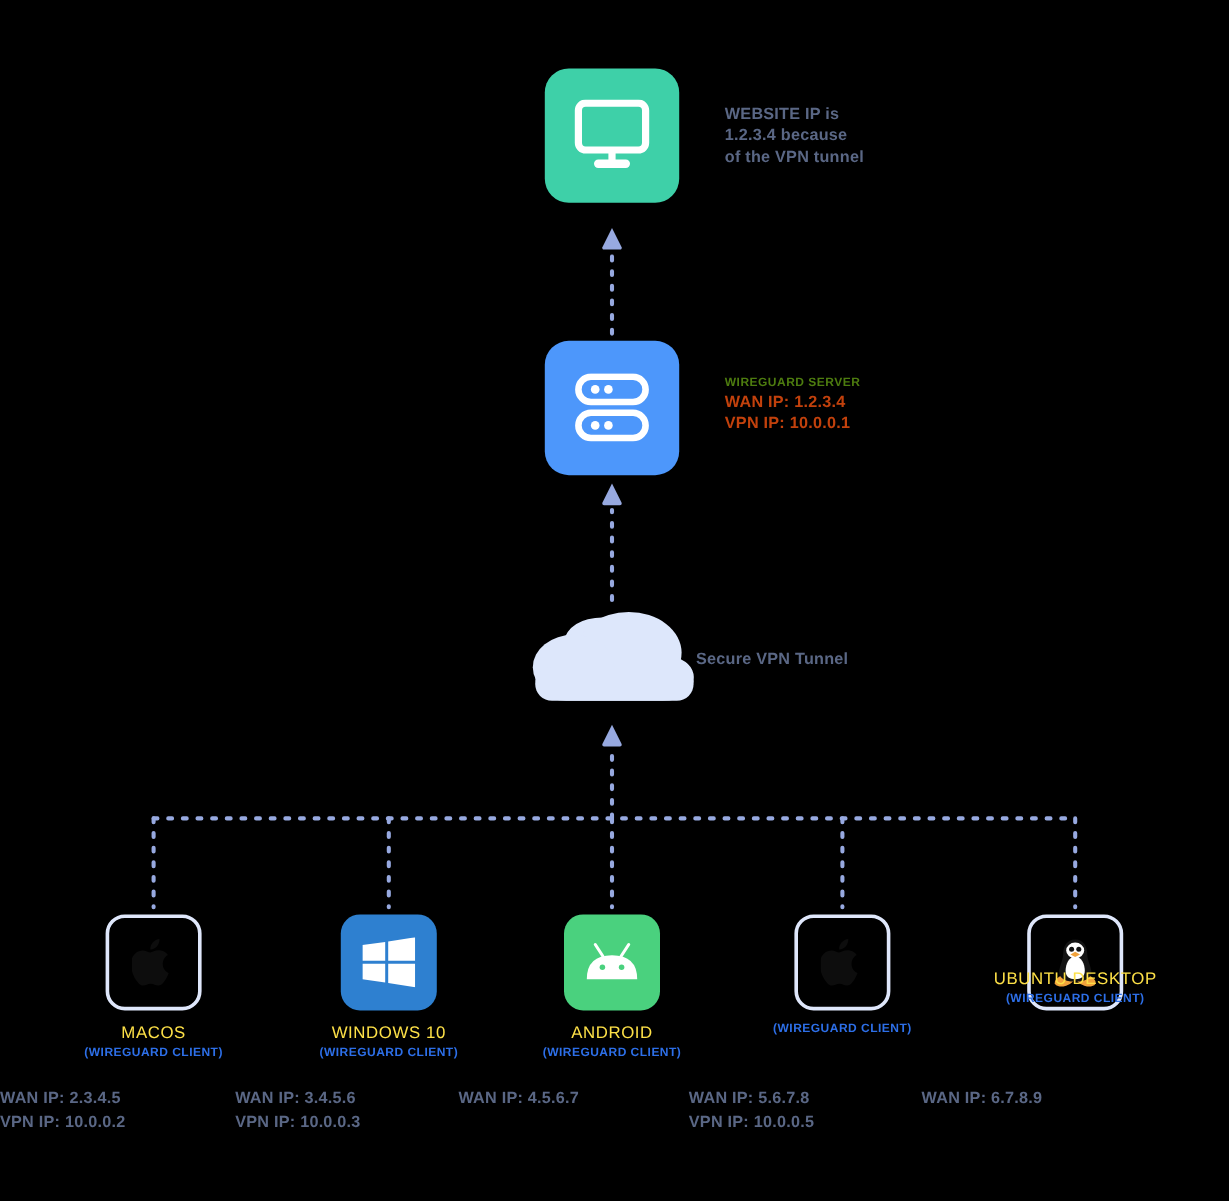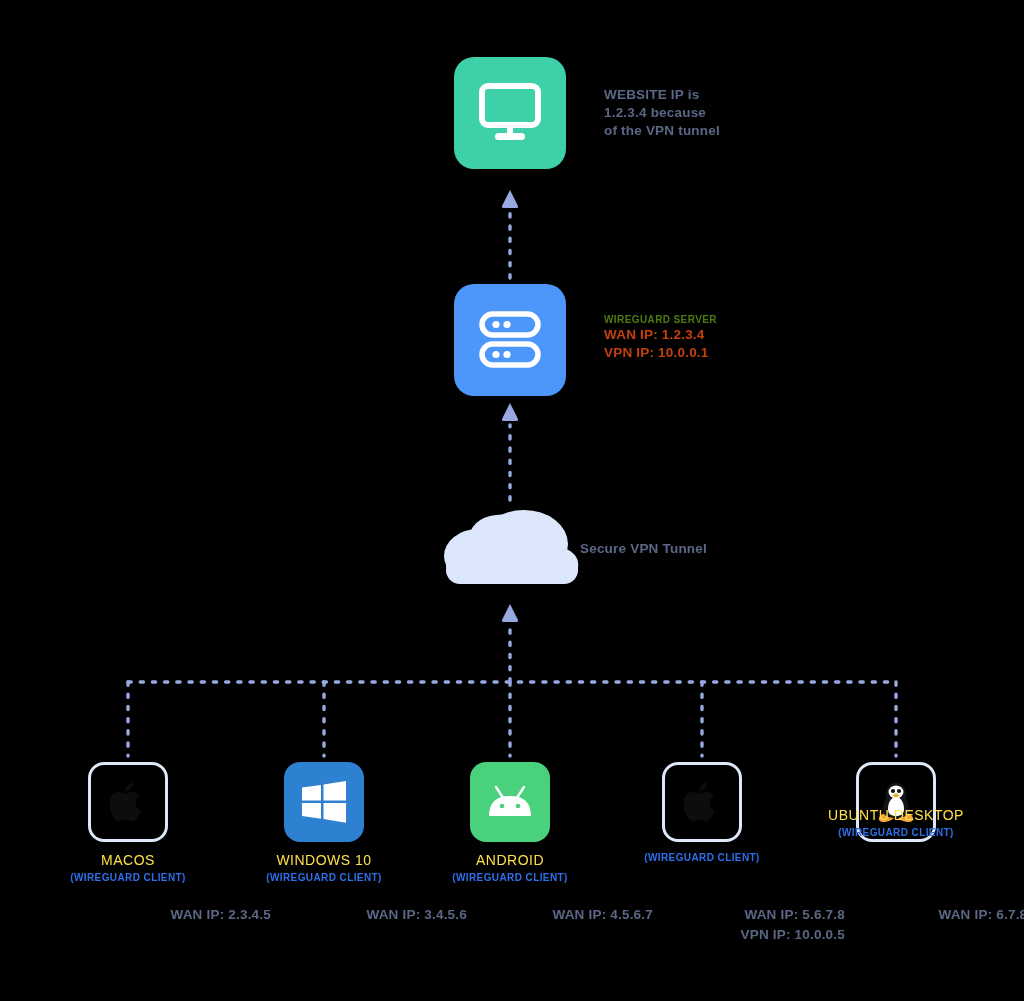--- a/index.html
+++ b/index.html
@@ -96,24 +96,23 @@
   }
   .dev-role {
     display: block;
     font-size: 10px;
     font-weight: bold;
     color: #2d6fe8;
     letter-spacing: 0.4px;
   }
   .dev-ips {
     position: absolute;
-    text-align: right;
+    text-align: left;
     line-height: 1.45;
     white-space: nowrap;
-    padding-left: 15px;
   }
   .dev-ip {
     display: block;
     font-size: 13.5px;
     font-weight: bold;
     color: #5a6785;
     letter-spacing: 0.2px;
   }
 </style>
 </head>
@@ -203,36 +202,38 @@
     <path fill="#0d0d0d" d="M20.9,7.6c1.3-1.6,2.2-3.8,2-6c-1.9,0.08-4.2,1.3-5.6,2.9c-1.2,1.4-2.3,3.6-2,5.8
       C17.4,10.4,19.6,9.2,20.9,7.6z"></path>
   </svg>
 </div>
 <div class="dev-caption" style="left:0px; top:851px; width:256px;">
   <span class="dev-name">MACOS</span>
   <span class="dev-role">(WIREGUARD CLIENT)</span>
 </div>
 <div class="dev-ips" style="left:0px; top:905px; width:256px;">
   <span class="dev-ip">WAN IP: 2.3.4.5</span>
+  <span class="dev-ip">VPN IP: 10.0.0.2</span>
 </div>
 
 <div class="tile tile-sm" style="left:284px; top:762px; background:#2e80d0;">
   <svg width="44" height="42" viewBox="0 0 44 42">
     <polygon fill="#ffffff" points="0,6.6 19,4 19,19.6 0,19.6"></polygon>
     <polygon fill="#ffffff" points="21.5,3.6 44,0 44,19.6 21.5,19.6"></polygon>
     <polygon fill="#ffffff" points="0,22.1 19,22.1 19,37.7 0,35.1"></polygon>
     <polygon fill="#ffffff" points="21.5,22.1 44,22.1 44,41.7 21.5,38.1"></polygon>
   </svg>
 </div>
 <div class="dev-caption" style="left:196px; top:851px; width:256px;text-align:center;">
   <span class="dev-name">WINDOWS 10</span>
   <span class="dev-role">(WIREGUARD CLIENT)</span>
 </div>
 <div class="dev-ips" style="left:196px; top:905px; width:256px;">
   <span class="dev-ip">WAN IP: 3.4.5.6</span>
+  <span class="dev-ip">VPN IP: 10.0.0.3</span>
 </div>
 
 <div class="tile tile-sm" style="left:470px; top:762px; background:#4ad17e;">
   <svg width="46" height="34" viewBox="0 0 46 34">
     <line x1="9" y1="2" x2="15.5" y2="12" stroke="#ffffff" stroke-width="2.4" stroke-linecap="round"></line>
     <line x1="37" y1="2" x2="30.5" y2="12" stroke="#ffffff" stroke-width="2.4" stroke-linecap="round"></line>
     <path fill="#ffffff" d="M2,31 Q2,11 23,11 Q44,11 44,31 Z"></path>
     <circle cx="15" cy="21" r="2.3" fill="#4ad17e"></circle>
     <circle cx="31" cy="21" r="2.3" fill="#4ad17e"></circle>
   </svg>

